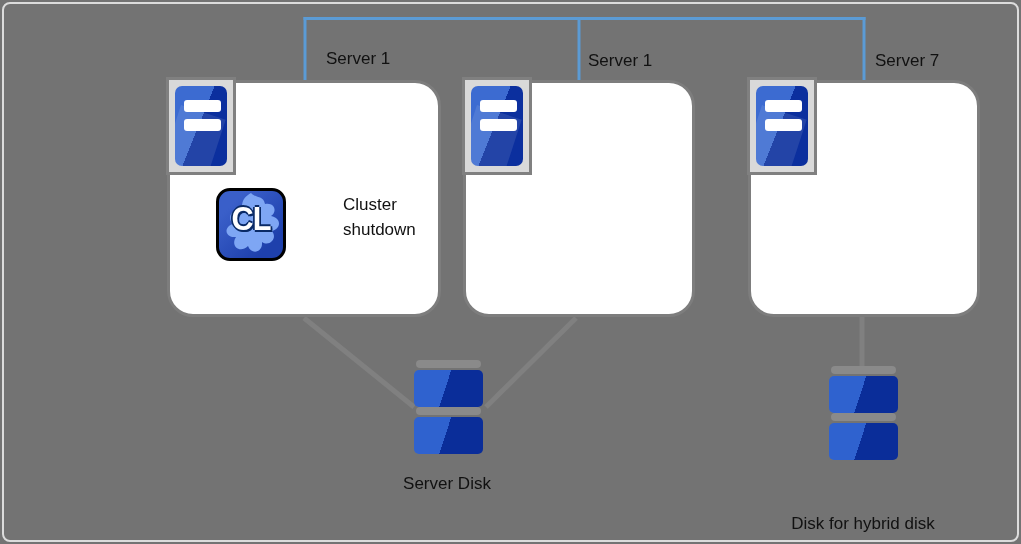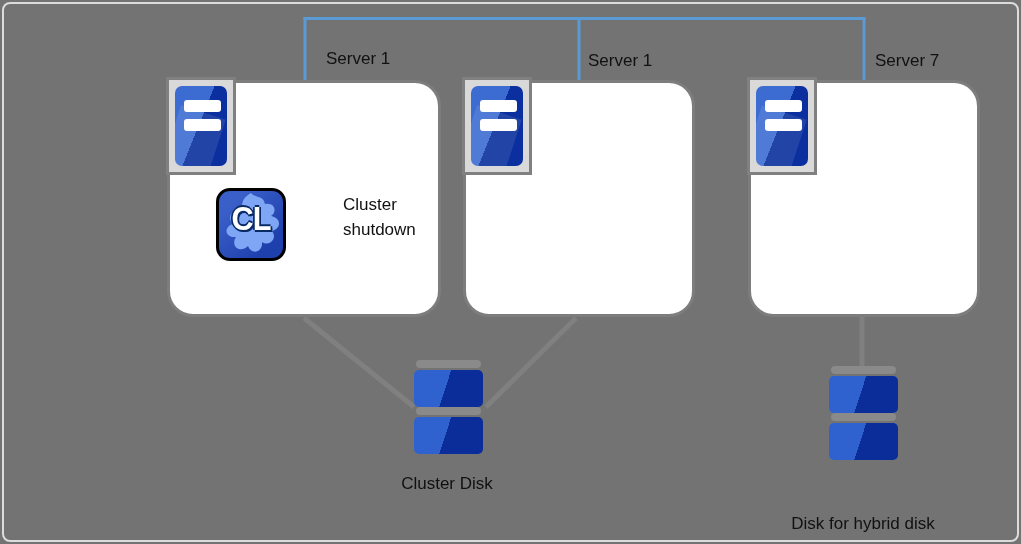--- a/index.html
+++ b/index.html
@@ -150,20 +150,20 @@
     <div class="platter p2"></div>
   </div>
   <div class="disk-icon hybrid">
     <div class="disk-cap c1"></div>
     <div class="platter p1"></div>
     <div class="disk-cap c2"></div>
     <div class="platter p2"></div>
   </div>
 
   <div class="disk-label shared">
-    <div>Cluster Disk</div>
+    <div>Server Disk</div>
   </div>
   <div class="disk-label hybrid">
     <div>Disk for hybrid disk</div>
   </div>
 
   <div class="frame"></div>
 </div>
 
 </body></html>

